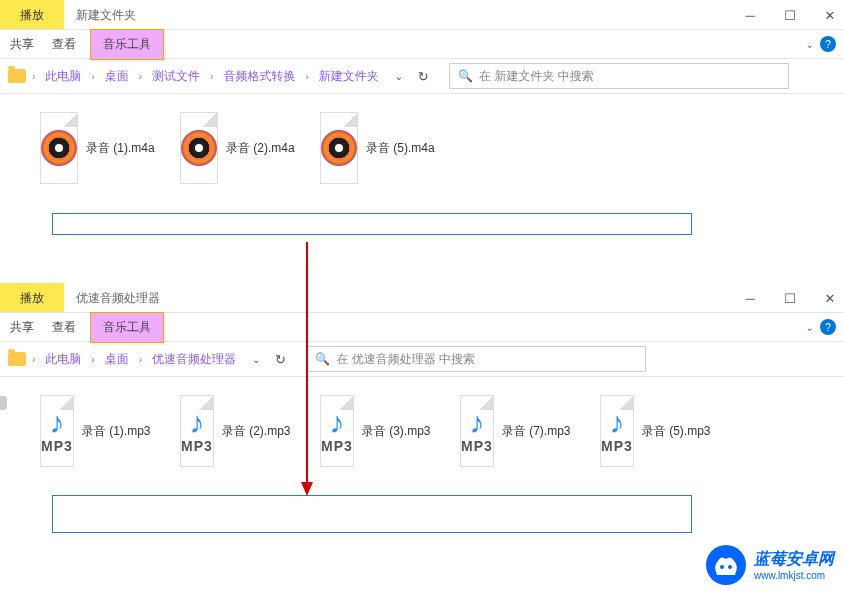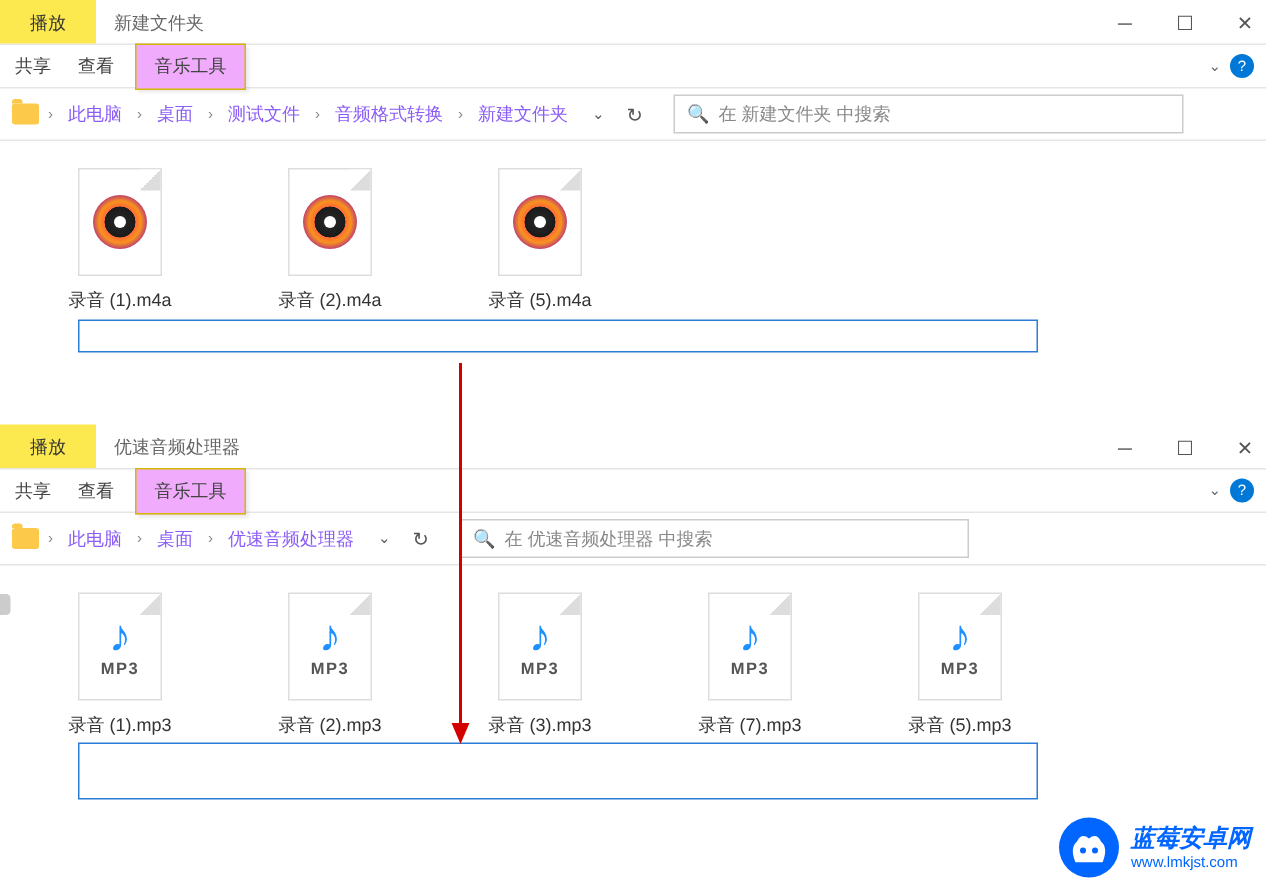--- a/index.html
+++ b/index.html
@@ -26,32 +26,32 @@
 .folder-icon { width: 18px; height: 14px; background: #fcc94a; border-radius: 2px; position: relative; }
 .folder-icon::before { content: ""; position: absolute; top: -3px; left: 0; width: 7px; height: 3px; background: #fcc94a; border-radius: 2px 2px 0 0; }
 .crumb { font-size: 12px; color: #8b5cf6; padding: 3px 4px; }
 .crumb-sep { font-size: 10px; color: #888; }
 .addr-drop { margin-left: 6px; font-size: 10px; color: #555; }
 .refresh { width: 28px; text-align: center; color: #555; font-size: 13px; }
 .searchbox { flex: 1; max-width: 340px; border: 1px solid #ccc; height: 26px; display: flex; align-items: center; padding: 0 8px; font-size: 12px; color: #888; gap: 6px; margin-left: 6px; }
 
 .content { padding: 18px 40px; position: relative; }
 .file-row { display: flex; gap: 60px; }
-.file-item { width: 80px; display: flex; flex-direction: column; align-items: center; gap: 8px; }
+.file-item { width: 80px; display: flex; flex-direction: row; align-items: center; gap: 8px; }
 .file-label { font-size: 12px; color: #333; white-space: nowrap; }
 
 .m4a-icon { width: 56px; height: 72px; background: #fff; border: 1px solid #ddd; position: relative; display: flex; align-items: center; justify-content: center; }
 .m4a-icon::before { content: ""; position: absolute; top: 0; right: 0; width: 14px; height: 14px; background: linear-gradient(135deg, #fff 50%, #ddd 50%); }
 .disc { width: 36px; height: 36px; border-radius: 50%; background: radial-gradient(circle, #2a2a2a 0%, #1a1a1a 40%, #ff6b35 41%, #f7931e 55%, #c44569 70%, #6c5ce7 85%, #1a1a1a 86%); position: relative; }
 .disc::after { content: ""; position: absolute; top: 14px; left: 14px; width: 8px; height: 8px; border-radius: 50%; background: #fff; }
 
 .mp3-icon { width: 56px; height: 72px; background: #fff; border: 1px solid #ddd; position: relative; display: flex; flex-direction: column; align-items: center; justify-content: center; }
 .mp3-icon::before { content: ""; position: absolute; top: 0; right: 0; width: 14px; height: 14px; background: linear-gradient(135deg, #fff 50%, #ddd 50%); }
 .note { font-size: 30px; color: #1e90ff; line-height: 1; }
-.mp3-txt { font-size: 11px; font-weight: bold; color: #555; letter-spacing: 1px; }
+.mp3-txt { font-size: 14px; font-weight: bold; color: #555; letter-spacing: 1px; }
 
 .selection-box { position: absolute; border: 1px solid #2a7dd4; pointer-events: none; }
 .sel1 { left: 52px; top: 213px; width: 640px; height: 22px; }
 .sel2 { left: 52px; top: 495px; width: 640px; height: 38px; }
 
 .arrow { position: absolute; left: 306px; top: 242px; width: 2px; height: 252px; background: #d30000; }
 .arrow::after { content: ""; position: absolute; bottom: -2px; left: -5px; border-left: 6px solid transparent; border-right: 6px solid transparent; border-top: 14px solid #d30000; }
 
 .watermark { position: absolute; right: 10px; bottom: 6px; display: flex; align-items: center; gap: 8px; margin-top: 40px; }
 .wm-icon { width: 40px; height: 40px; border-radius: 50%; background: #0066ff; display: flex; align-items: center; justify-content: center; }

